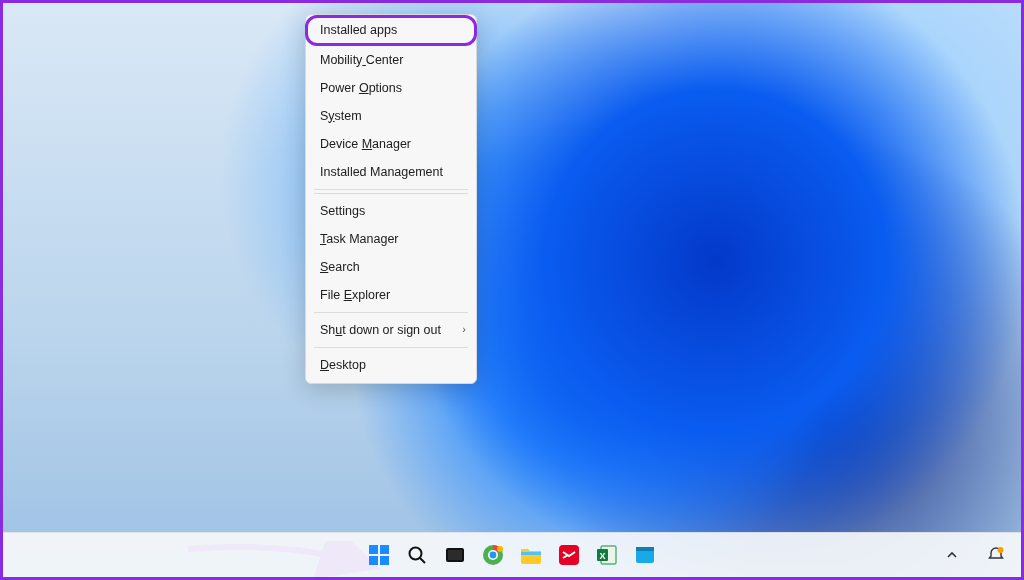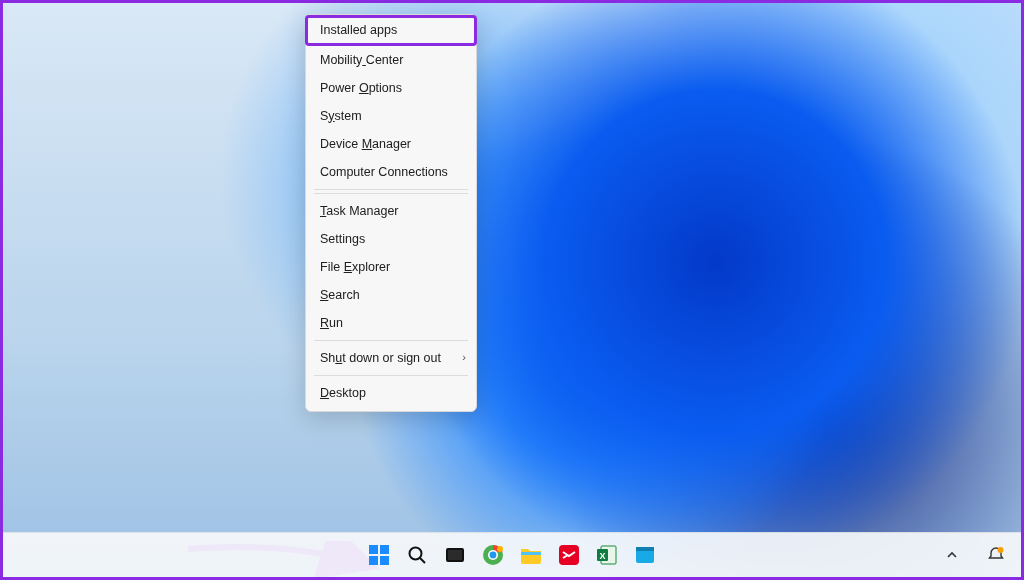--- a/index.html
+++ b/index.html
@@ -23,21 +23,21 @@
     background:#f7f7f8;border:1px solid #d9d9dc;border-radius:6px;
     box-shadow:0 6px 24px rgba(0,0,0,.18);
     padding:4px 0;
     font-size:12.5px;color:#202020;
   }
   .ctxmenu .item{
     position:relative;
     padding:5.5px 14px;line-height:17px;white-space:nowrap;cursor:default;
   }
   .ctxmenu .item.highlight{
-    margin:-4px -1px 0 -1px;border:3px solid #8a2be2;border-radius:4px;
+    margin:-4px -1px 0 -1px;border:3px solid #8a2be2;border-radius:12px;
     padding:4px 12px;
   }
   .ctxmenu .sep{height:1px;margin:3px 8px;background:#dcdce0;}
   .ctxmenu .item .chev{position:absolute;right:10px;top:5px;color:#555;font-size:11px;}
   .ul{text-decoration:underline;}
 
   
   .arrow{position:absolute;left:180px;top:538px;width:200px;height:40px;color:#8a2be2;}
 
   
@@ -57,28 +57,27 @@
 
 <div class="frame">
   <div class="wallpaper"></div>
 
   <div class="ctxmenu" id="ctxmenu">
       <div class="item highlight"><span>Installed apps</span></div>
       <div class="item"><span>Mobility<span class="ul"> </span>Center</span></div>
       <div class="item"><span>Power <span class="ul">O</span>ptions</span></div>
       <div class="item"><span>S<span class="ul">y</span>stem</span></div>
       <div class="item"><span>Device <span class="ul">M</span>anager</span></div>
-      <div class="item"><span>Computer Connections</span></div>
+      <div class="item"><span>Installed Management</span></div>
       <div class="sep"></div>
       <div class="sep"></div>
+      <div class="item"><span>Settin<span class="ul">g</span>s</span></div>
       <div class="item"><span><span class="ul">T</span>ask Manager</span></div>
-      <div class="item"><span>Settin<span class="ul">g</span>s</span></div>
+      <div class="item"><span><span class="ul">S</span>earch</span></div>
       <div class="item"><span>File <span class="ul">E</span>xplorer</span></div>
-      <div class="item"><span><span class="ul">S</span>earch</span></div>
-      <div class="item"><span><span class="ul">R</span>un</span></div>
       <div class="sep"></div>
       <div class="item"><span>Sh<span class="ul">u</span>t down or sign out</span><span class="chev">›</span></div>
       <div class="sep"></div>
       <div class="item"><span><span class="ul">D</span>esktop</span></div>
     </div>
 
   <svg class="arrow" viewBox="0 0 200 40">
     <defs>
         <marker id="ah" markerWidth="10" markerHeight="10" refX="8" refY="5" orient="auto">
       <path d="M0,0 L10,5 L0,10 Z" fill="#8a2be2"></path>

